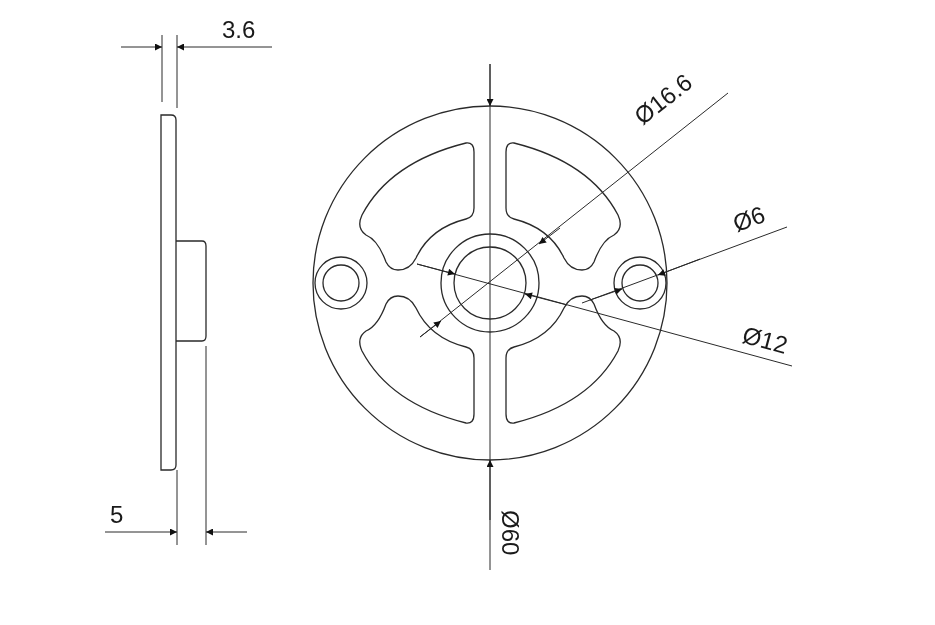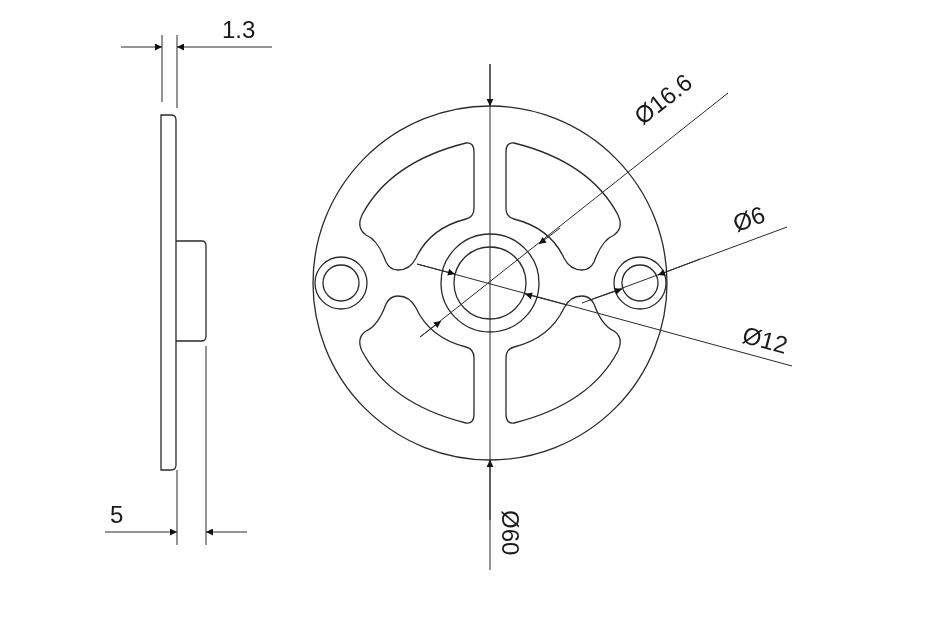--- a/index.html
+++ b/index.html
@@ -67,21 +67,21 @@
     <line x1="417" y1="264" x2="792" y2="366" stroke-width="1"></line>
     <line x1="417" y1="264" x2="455" y2="274" stroke-width="1" marker-end="url(#arr)"></line>
     <line x1="567" y1="305" x2="525" y2="294" stroke-width="1" marker-end="url(#arr)"></line>
 
     <line x1="582" y1="303" x2="787" y2="227" stroke-width="1"></line>
     <line x1="590" y1="300" x2="622" y2="289" stroke-width="1" marker-end="url(#arr)"></line>
     <line x1="700" y1="259" x2="658" y2="275" stroke-width="1" marker-end="url(#arr)"></line>
   </g>
 </svg>
 
-<div class="lbl" style="left:222px; top:18px;">1.3</div>
+<div class="lbl" style="left:222px; top:18px;">3.6</div>
 <div class="lbl" style="left:110px; top:503px;">5</div>
 
 <div class="lbl" style="left:477px; top:538px; transform:rotate(90deg); transform-origin:left top; left:522px; top:510px;">Ø60</div>
 
 <div class="lbl" style="left:645px; top:105px; transform:rotate(-38deg); transform-origin:left bottom;">Ø16.6</div>
 
 <div class="lbl" style="left:738px; top:212px; transform:rotate(-20deg); transform-origin:left bottom;">Ø6</div>
 
 <div class="lbl" style="left:740px; top:322px; transform:rotate(15deg); transform-origin:left bottom;">Ø12</div>
 

